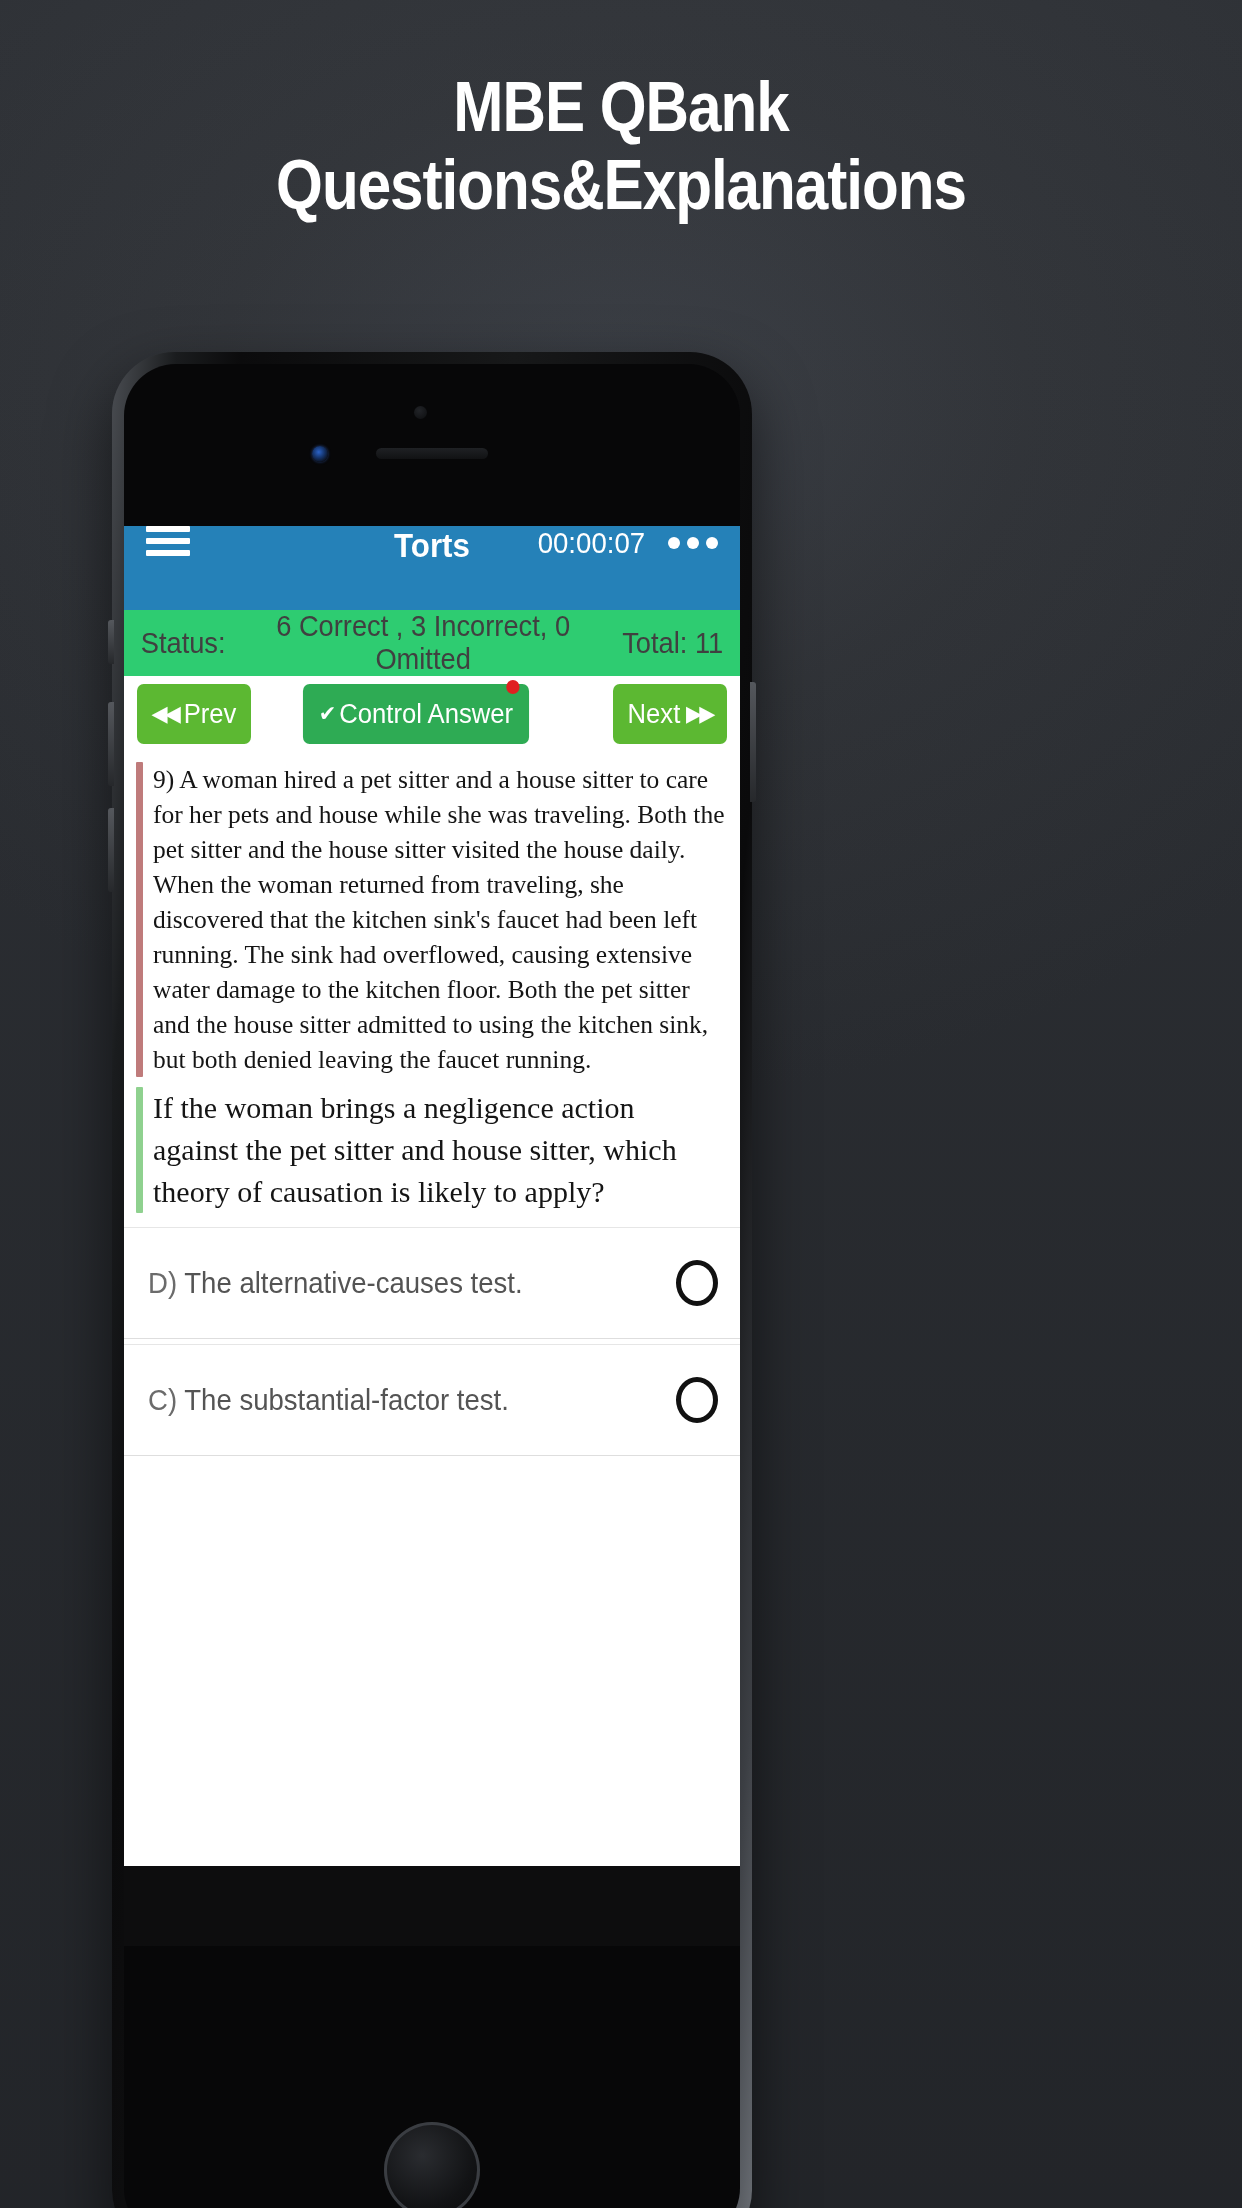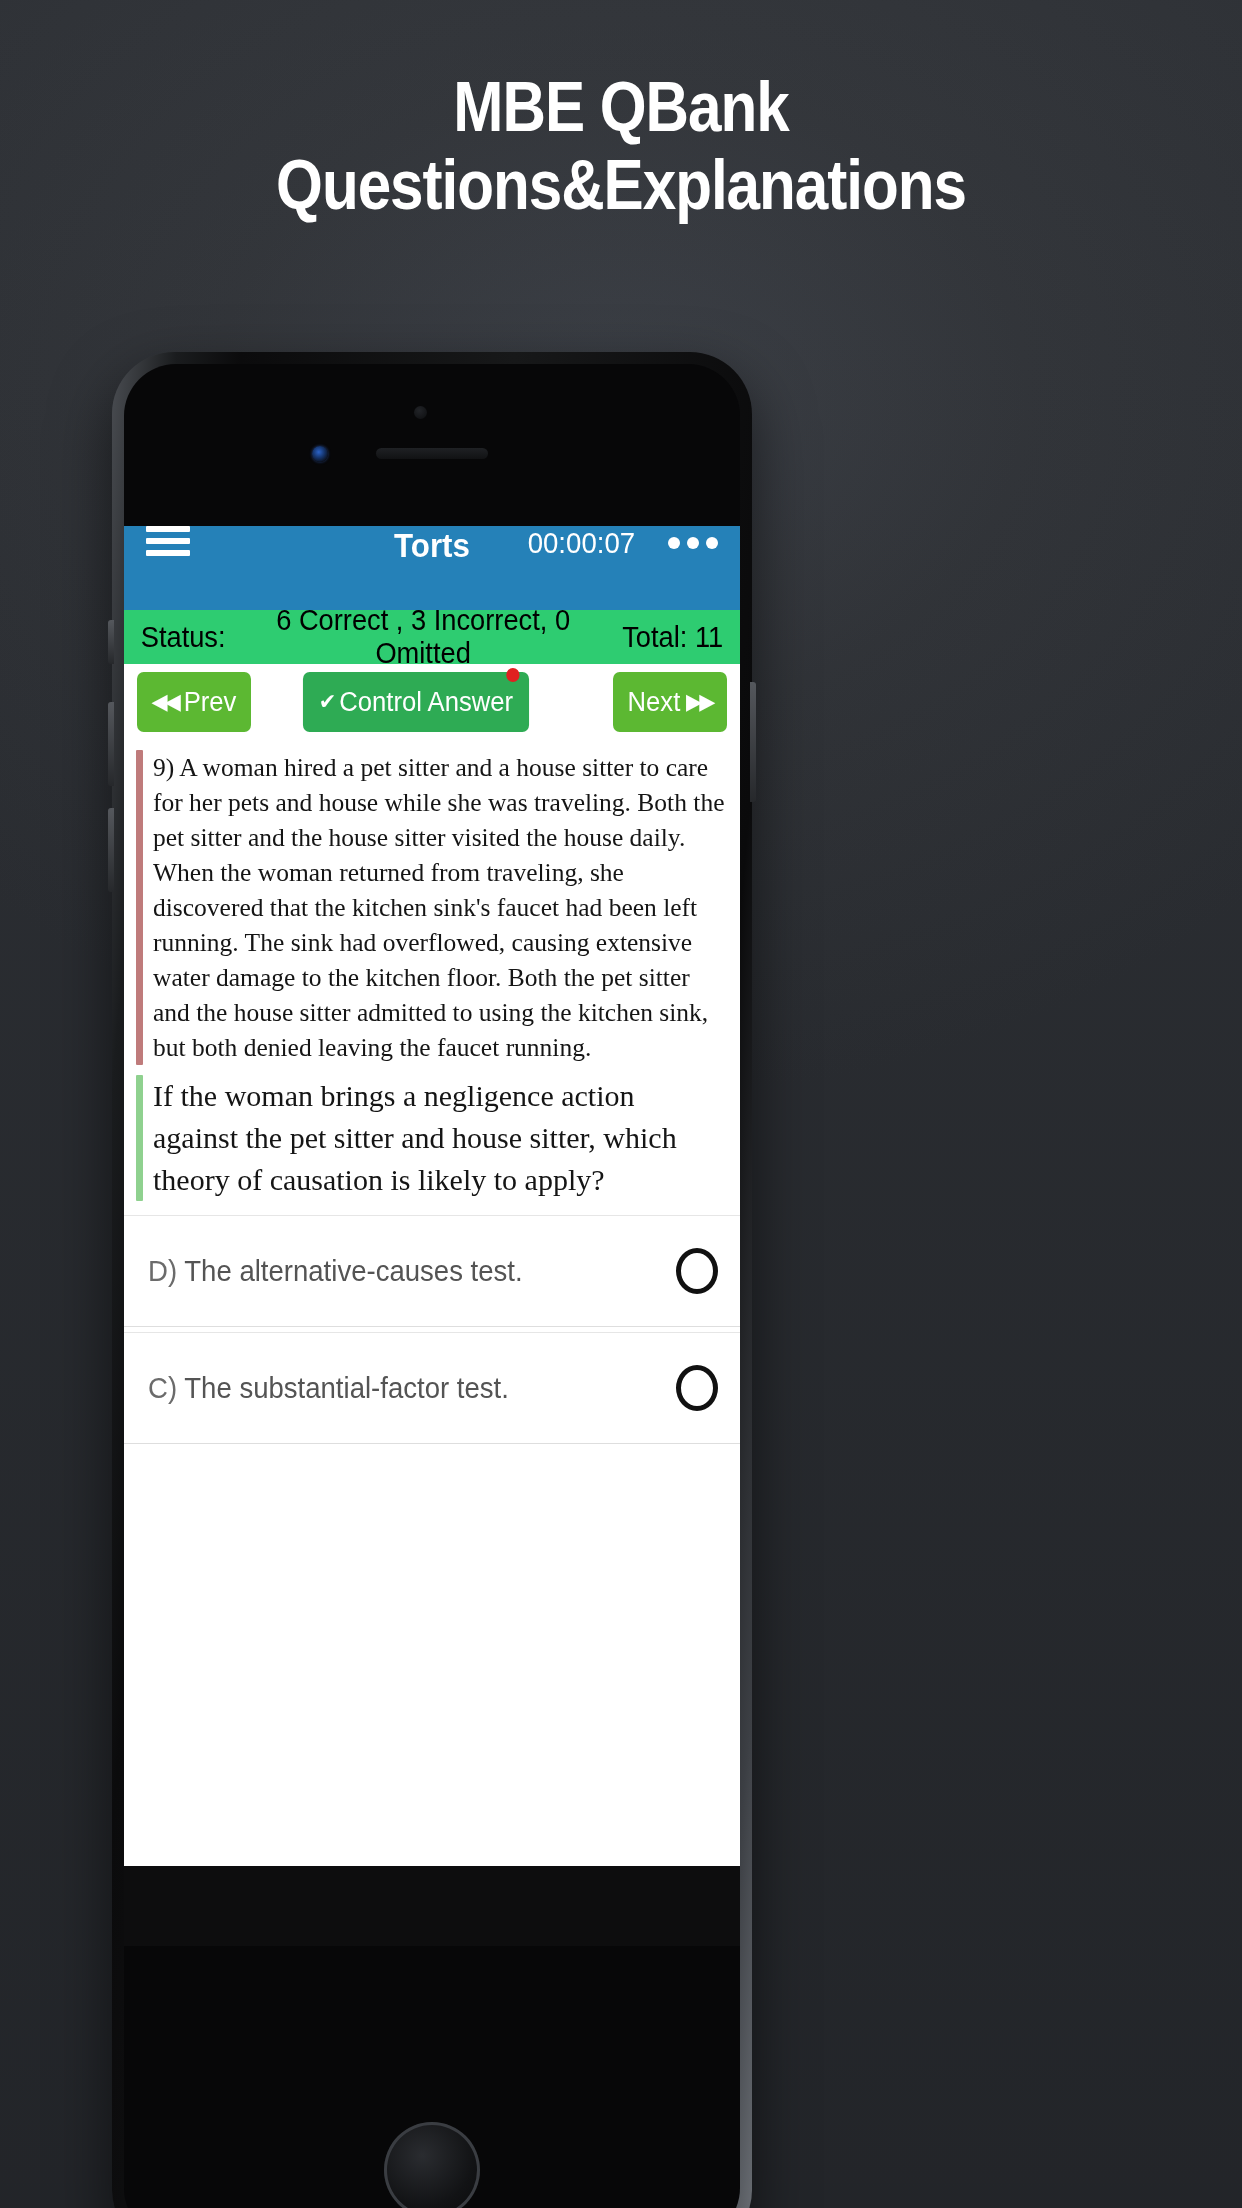--- a/index.html
+++ b/index.html
@@ -104,30 +104,30 @@
   }
   #hamburger { width:44px; height:30px; display:flex; flex-direction:column;
                justify-content:space-between; cursor:pointer; flex:0 0 auto; }
   #hamburger span { display:block; height:6px; background:#fff; border-radius:1px; }
   #appbar-title {
     position:absolute; left:0; right:0; text-align:center;
     color:#ffffff; font-size:34px; font-weight:bold;
     transform: scaleX(0.92);
     pointer-events:none;
   }
-  #appbar-right { margin-left:auto; display:flex; align-items:center; gap:28px; z-index:2; }
+  #appbar-right { margin-left:auto; display:flex; align-items:center; gap:18px; z-index:2; }
   #timer { color:#fff; font-size:30px; transform: scaleX(0.92); }
   #kebab { display:flex; gap:7px; align-items:center; cursor:pointer; }
   #kebab i { display:block; width:12px; height:12px; border-radius:50%; background:#fff; }
 
   
   #status-strip {
-    height:54px; background:#2ecc71;
+    height:66px; background:#2ecc71;
     display:flex; align-items:center;
-    color:#000000; font-size:29px;
+    color:#404040; font-size:29px;
     padding:0 14px;
     transform-origin:left center;
   }
   #status-strip .st-label { flex:0 0 auto; transform:scaleX(0.94); }
   #status-strip .st-mid { flex:1 1 auto; text-align:center; transform:scaleX(0.94); }
   #status-strip .st-total { flex:0 0 auto; transform:scaleX(0.94); }
 
   
   #navbar {
     height:76px; background:#ffffff;

